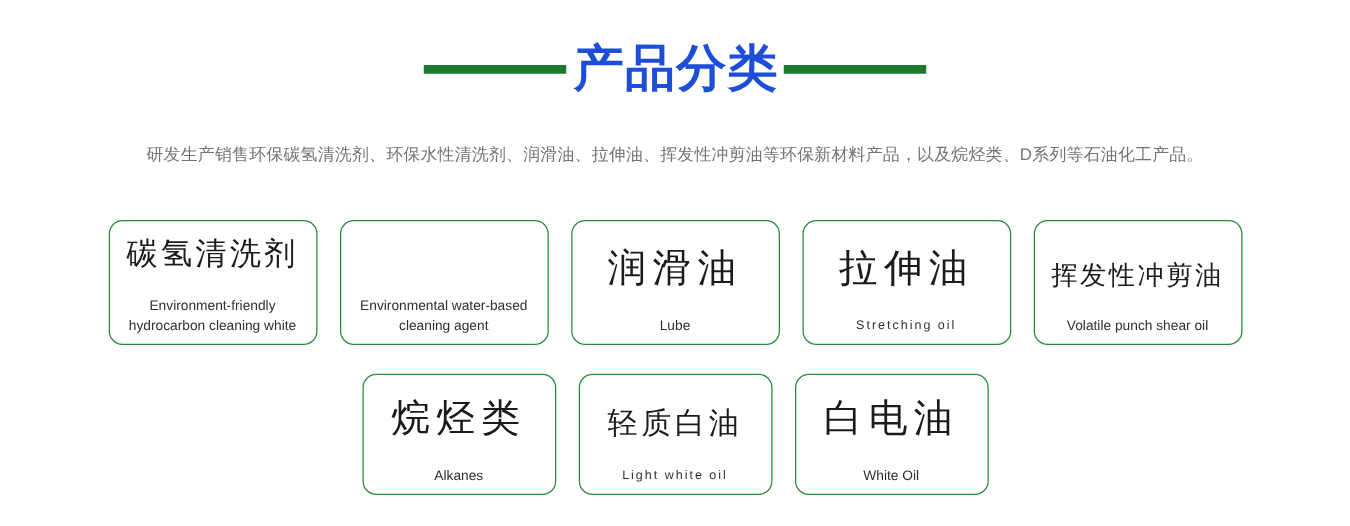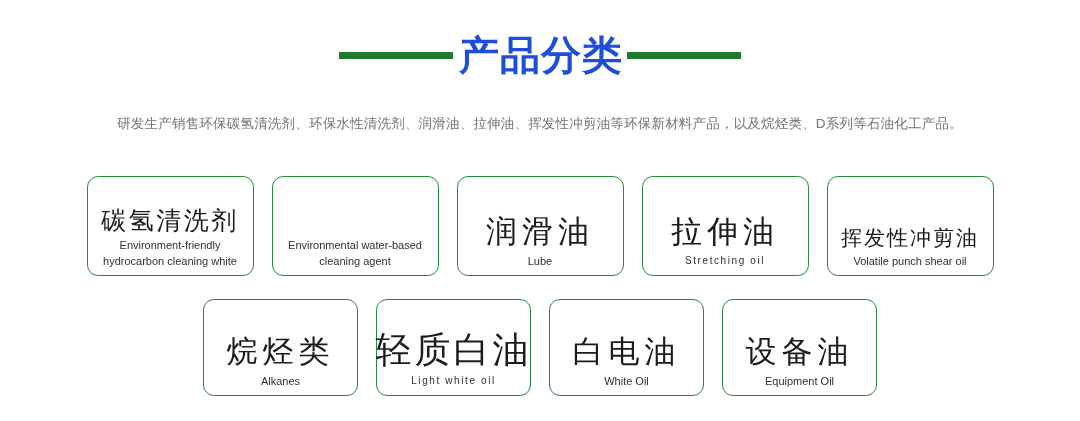--- a/index.html
+++ b/index.html
@@ -95,26 +95,26 @@
   }
 
   .cn {
     color: #1b1b1b;
     font-weight: 400;
     line-height: 1.12;
     white-space: nowrap;
     text-align: center;
   }
   .cn-5 { font-size: 25px; letter-spacing: 2.5px; }
-  .cn-4 { font-size: 36px; letter-spacing: 3px; }
+  .cn-4 { font-size: 24px; letter-spacing: 3px; }
   .cn-3 { font-size: 31px; letter-spacing: 5px; }
   .cn-6 { font-size: 21px; letter-spacing: 2px; }
 
   .en {
-    margin-top: 3px;
+    margin-top: 20px;
     color: #2f2f2f;
     font-size: 11px;
     line-height: 16px;
     text-align: center;
     max-width: 152px;
   }
   .en-wide { letter-spacing: 1.6px; font-size: 10px; }
   .en-lube { font-size: 11px; }
 </style>
 </head>
@@ -186,22 +186,16 @@
       </div>
 
 
       <div class="card">
         <div class="cn cn-3">白电油</div>
         <div class="en">
           <div>White Oil</div>
         </div>
       </div>
 
-      <div class="card">
-        <div class="cn cn-3">设备油</div>
-        <div class="en">
-          <div>Equipment Oil</div>
-        </div>
-      </div>
     </div>
 
   </div>
 </div>
 
 </body></html>

